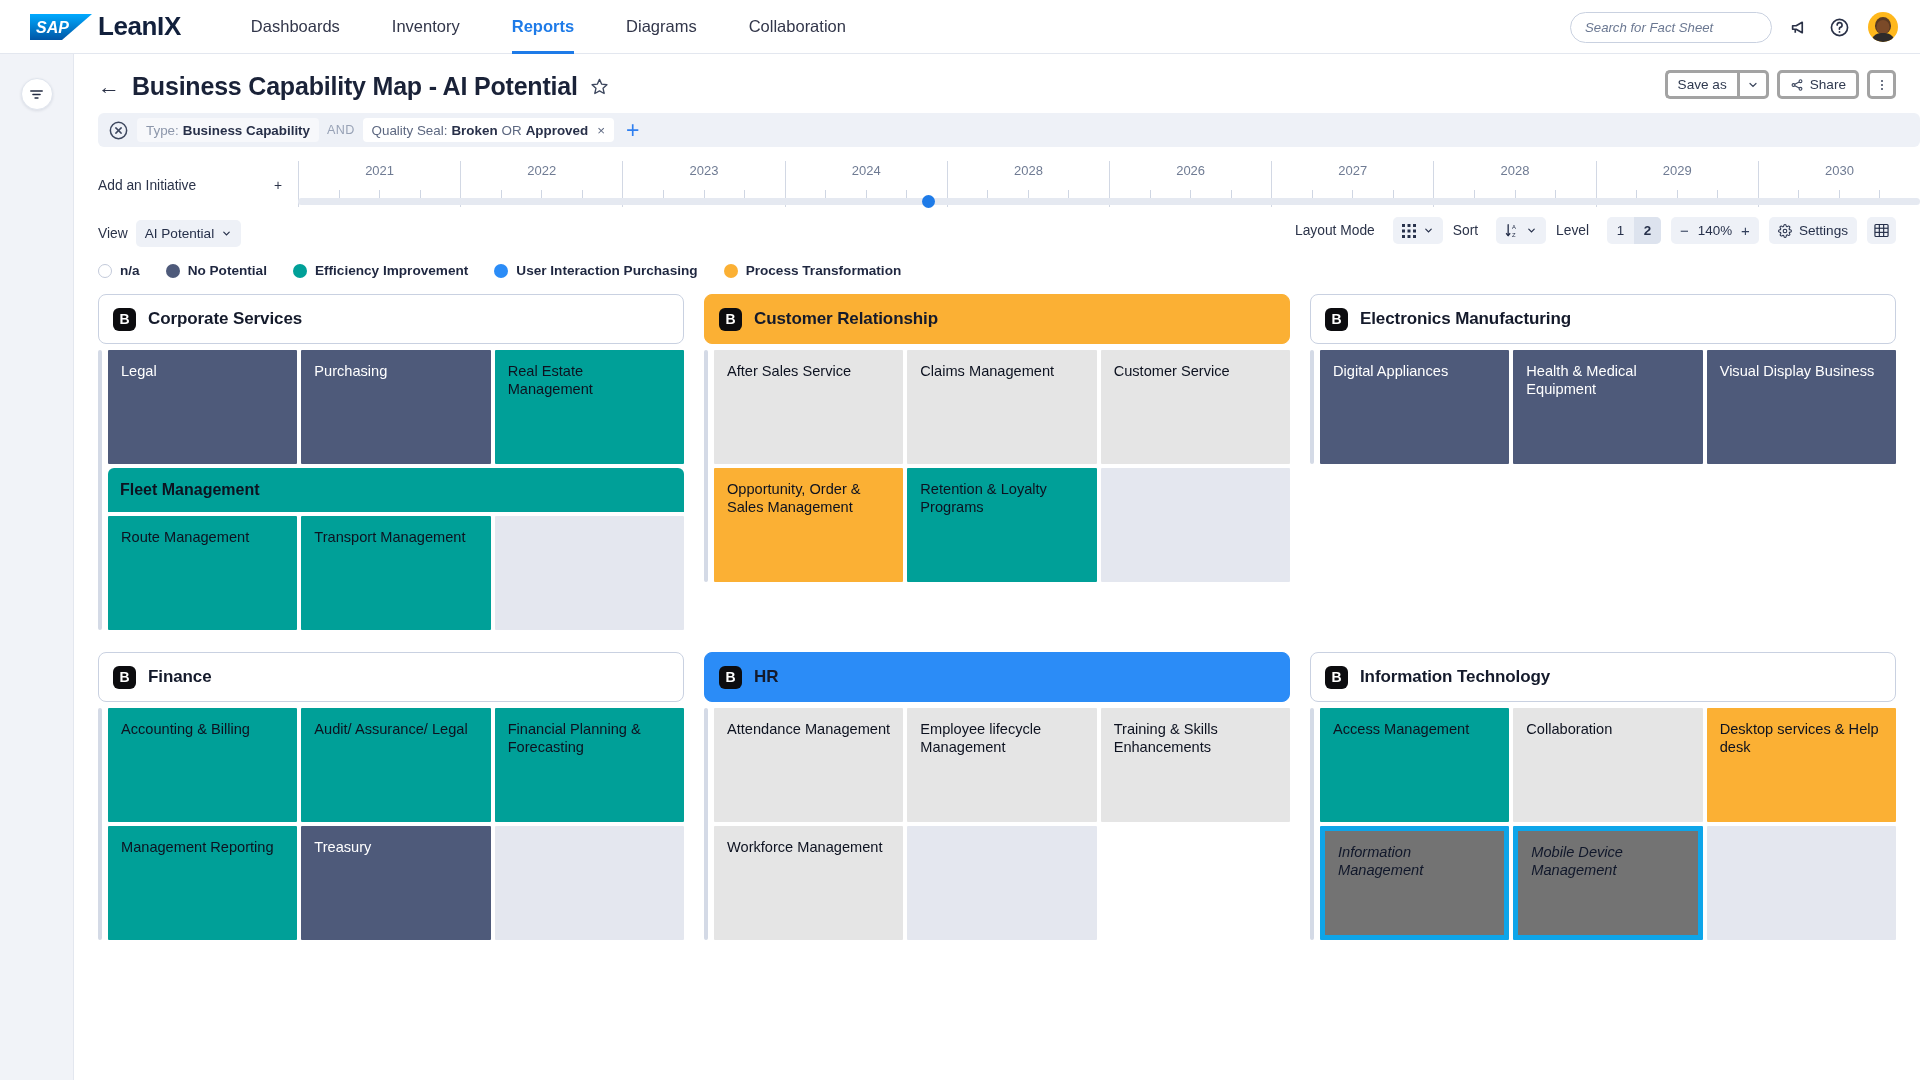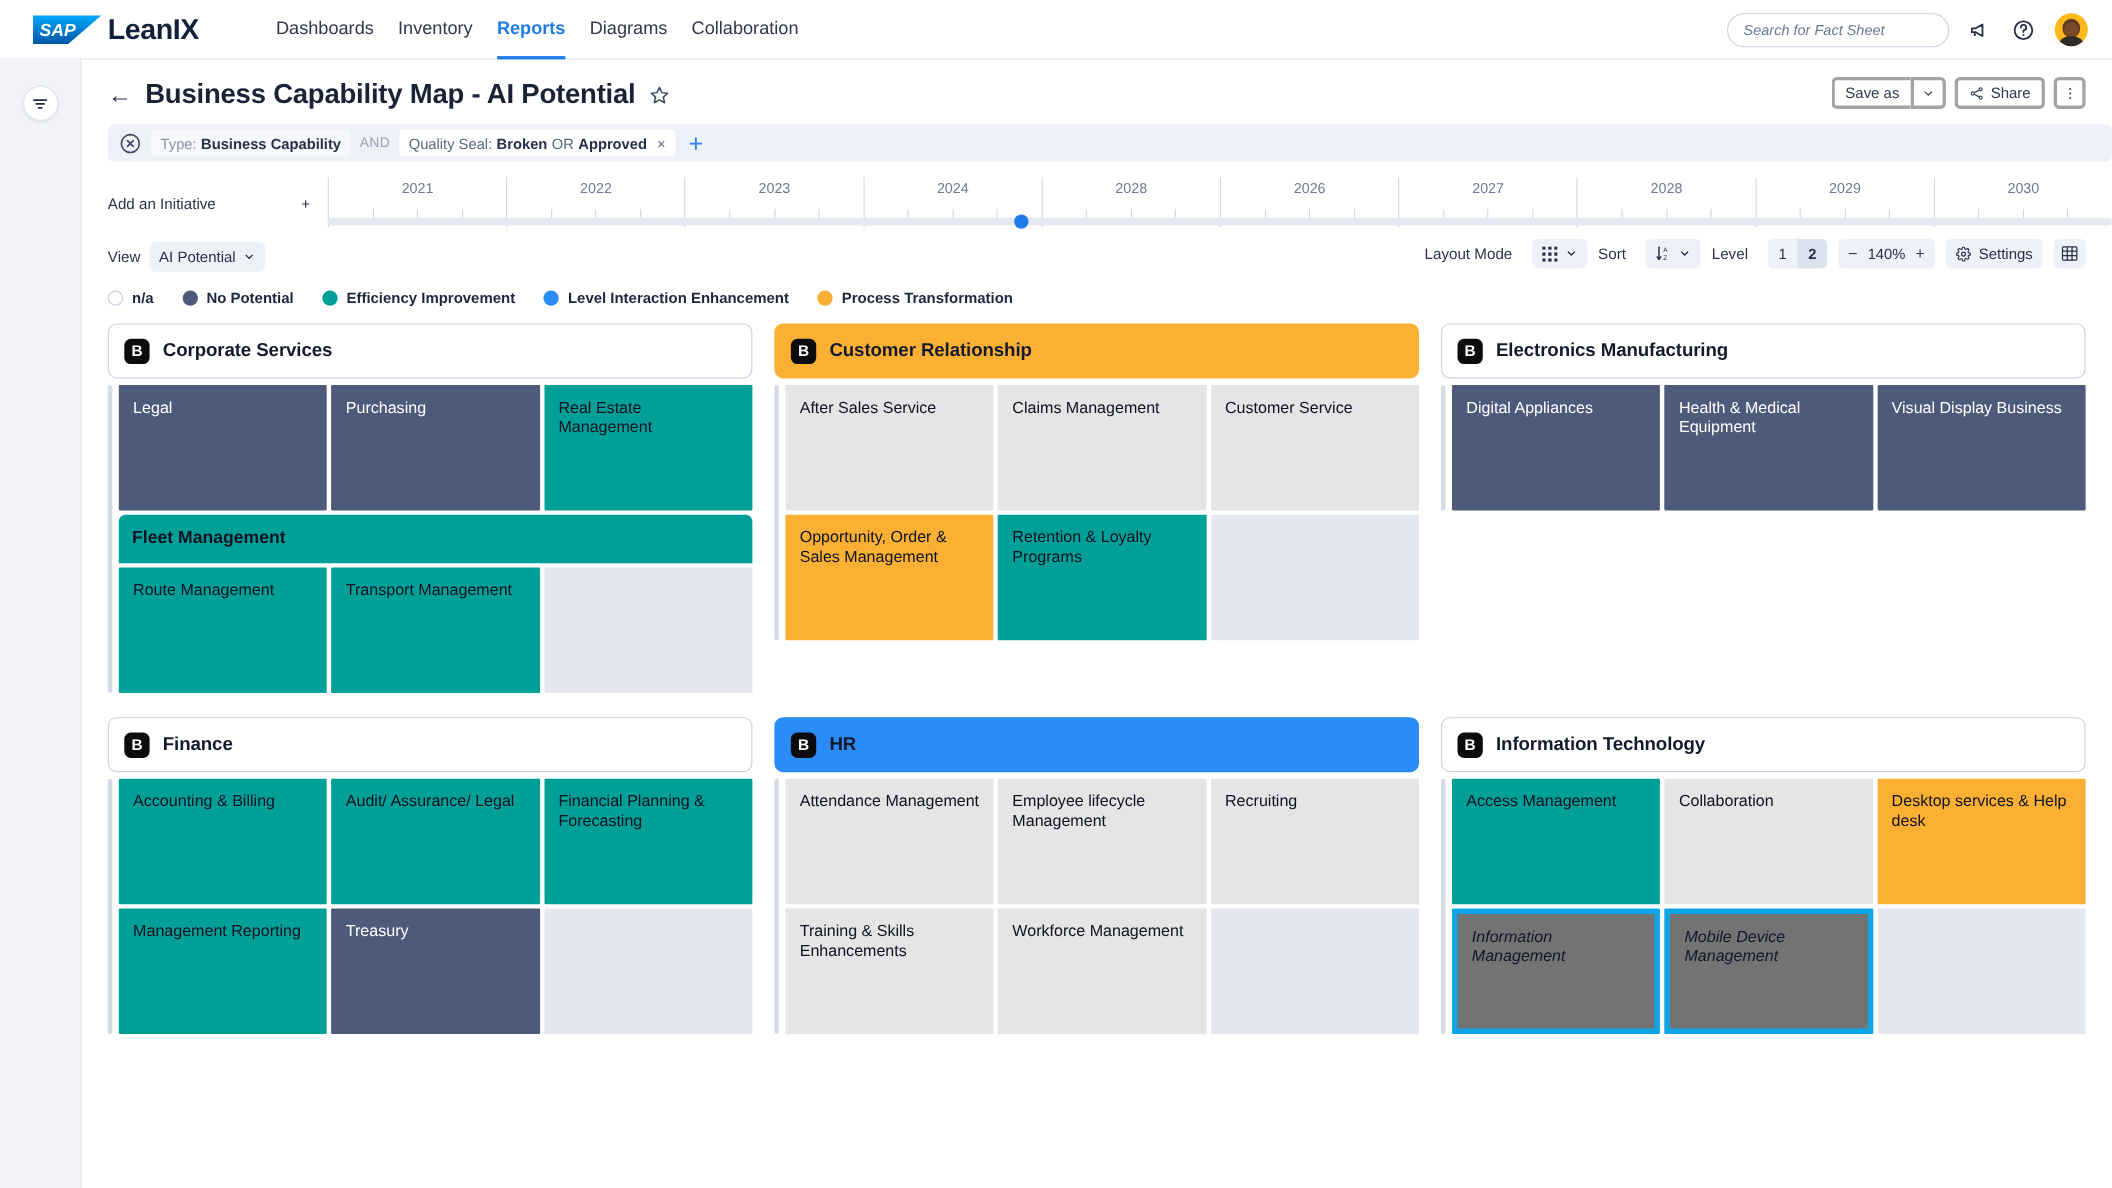--- a/index.html
+++ b/index.html
@@ -22,21 +22,21 @@
   .logo-wrap { display:flex; align-items:center; margin-left: 30px; }
   .sap-mark {
     position: relative; width: 66px; height: 30px;
     display: flex; align-items: center; justify-content: flex-start;
   }
   .sap-mark svg { display:block; }
   .leanix-word {
     font-size: 26px; font-weight: 700; letter-spacing: -0.4px;
     color: #12203c; margin-left: 2px;
   }
-  .navlinks { display: flex; align-items: center; gap: 22px; margin-left: 70px; height: 54px; }
+  .navlinks { display: flex; align-items: center; gap: 52px; margin-left: 70px; height: 54px; }
   .navlink {
     font-size: 16.5px; color: #32364a; height: 54px; display:flex; align-items:center;
     border-bottom: 3px solid transparent; cursor: pointer; padding-top:3px;
   }
   .navlink.active { color: #1e7be8; border-bottom-color: #1e7be8; font-weight: 600; }
 
   .topright { position: absolute; right: 22px; top: 0; height: 54px; display: flex; align-items: center; gap: 18px; }
   .searchbox {
     width: 202px; height: 31px; border: 1px solid #c9d1e0; border-radius: 17px;
     display: flex; align-items: center; padding: 0 10px 0 14px; background: #fff;
@@ -488,21 +488,21 @@
         <div class="lg">
           <span class="dot" style="background: rgb(78, 90, 122);"></span>
           <span>No Potential</span>
         </div>
         <div class="lg">
           <span class="dot" style="background: rgb(0, 160, 152);"></span>
           <span>Efficiency Improvement</span>
         </div>
         <div class="lg">
           <span class="dot" style="background: rgb(43, 140, 247);"></span>
-          <span>Level Interaction Enhancement</span>
+          <span>User Interaction Purchasing</span>
         </div>
         <div class="lg">
           <span class="dot" style="background: rgb(251, 176, 52);"></span>
           <span>Process Transformation</span>
         </div>
       </div>
 
     <div class="canvas" id="canvas">
         <div class="row">
           <div class="card">
@@ -582,21 +582,20 @@
           <div class="card">
             <div class="card-head blue">
               <div class="bbadge">B</div>
               <div class="card-title">HR</div>
             </div>
             <div class="kidswrap">
               <div class="vrail"></div>
               <div class="kids">
                 <div class="tile user"><span>Attendance Management</span></div>
                 <div class="tile user"><span>Employee lifecycle Management</span></div>
-                <div class="tile user"><span>Recruiting</span></div>
                 <div class="tile user"><span>Training &amp; Skills Enhancements</span></div>
                 <div class="tile user"><span>Workforce Management</span></div>
                 <div class="tile empty"></div>
               </div>
             </div>
           </div>
           <div class="card">
             <div class="card-head ">
               <div class="bbadge">B</div>
               <div class="card-title">Information Technology</div>

